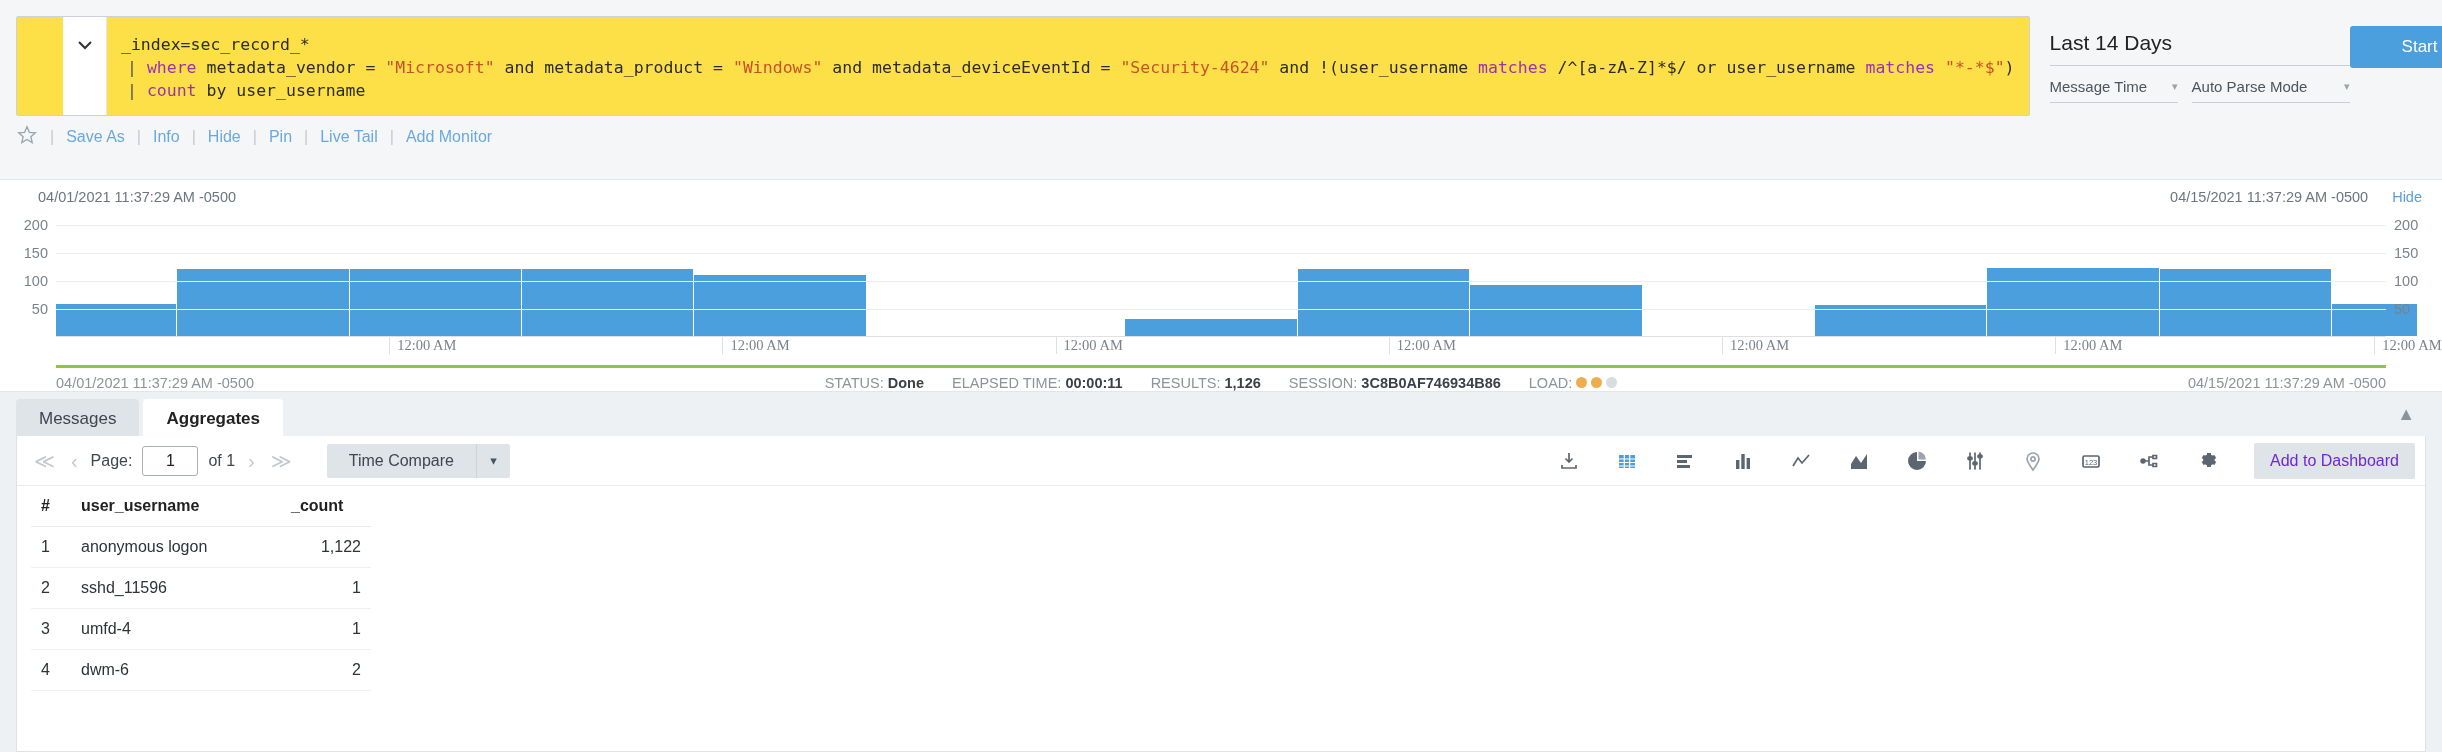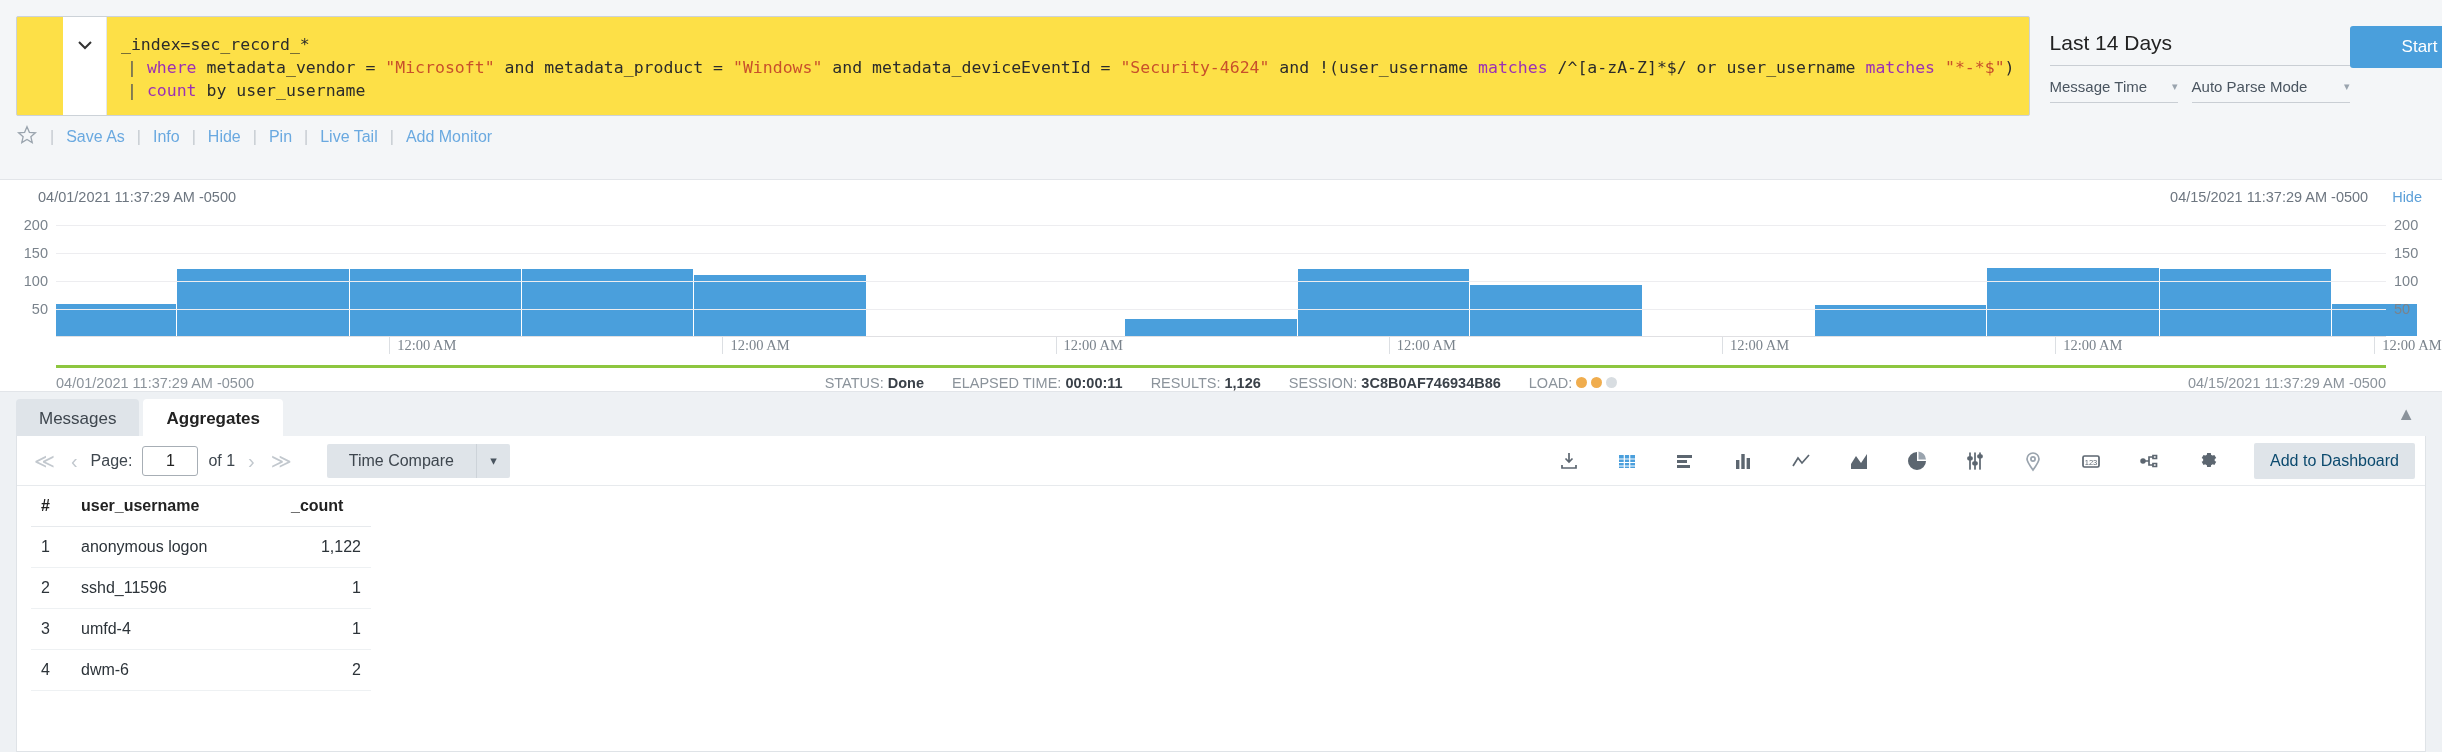--- a/index.html
+++ b/index.html
@@ -194,21 +194,21 @@
     background:#dfe4e9; border:none; border-left:1px solid #cdd3d9;
     width:34px; cursor:pointer; color:#4a5560; font-size:13px;
     border-radius:0 2px 2px 0;
   }
   .ticons { display:flex; align-items:center; gap:16px; }
   .ticon {
     width:42px; height:36px; display:flex; align-items:center; justify-content:center;
     cursor:pointer;
   }
   .addbtn {
-    background:#dfe4e9; border:none; color:#0c4a6e;
+    background:#dfe4e9; border:none; color:#6d28d9;
     font-size:16px; padding:9px 16px; margin-left:10px; cursor:pointer;
     font-family:"Liberation Sans", sans-serif; border-radius:2px;
   }
 
   table.agg { border-collapse:collapse; width:340px; margin-left:14px; }
   table.agg th {
     font-size:16px; font-weight:700; color:#222; text-align:left;
     padding:11px 10px 11px 10px; border-bottom:1px solid #e7eaed;
     white-space:nowrap;
   }

